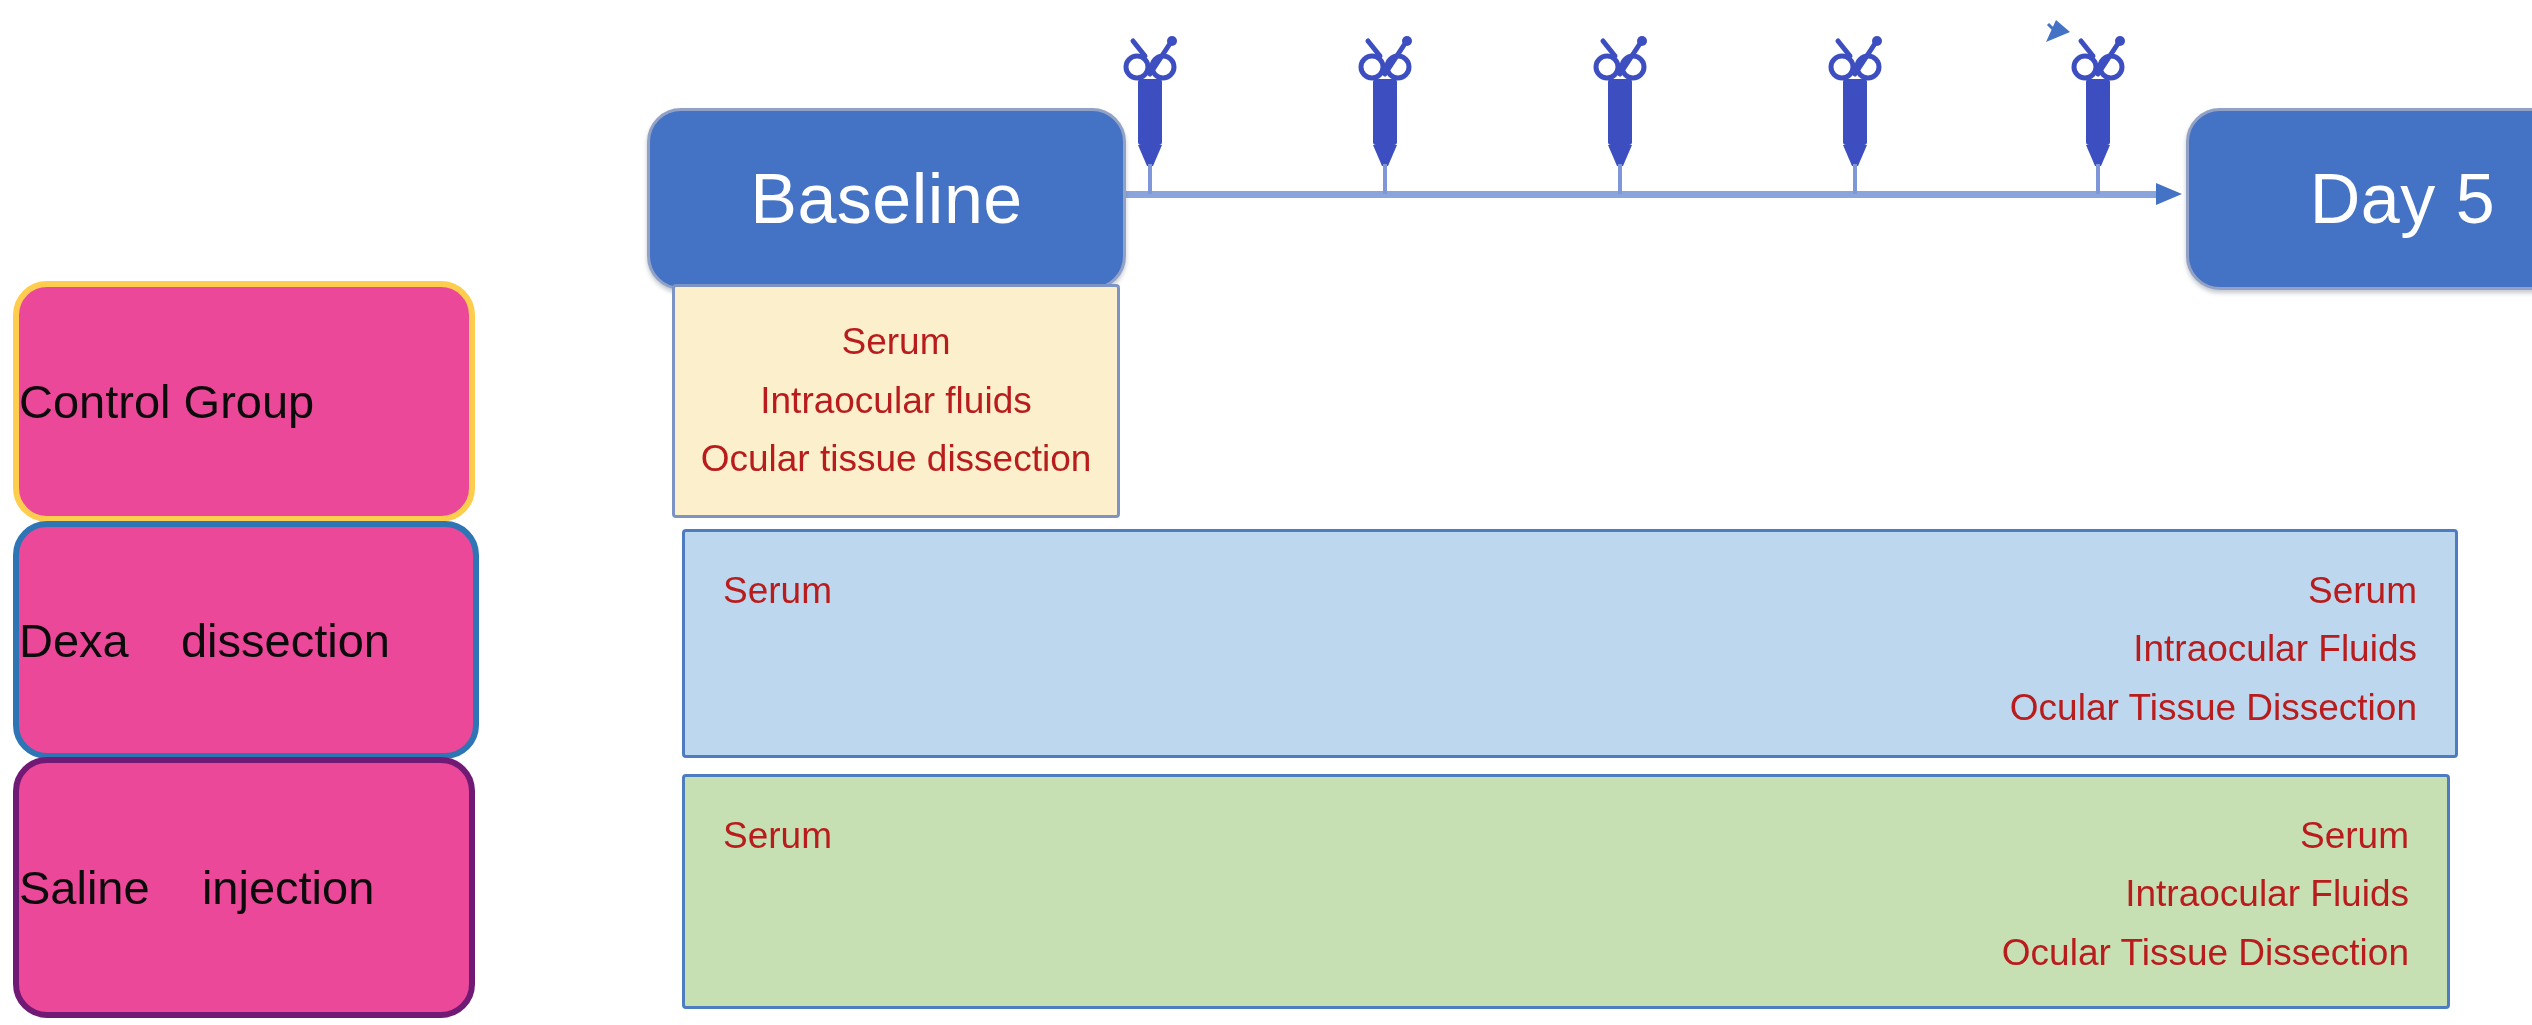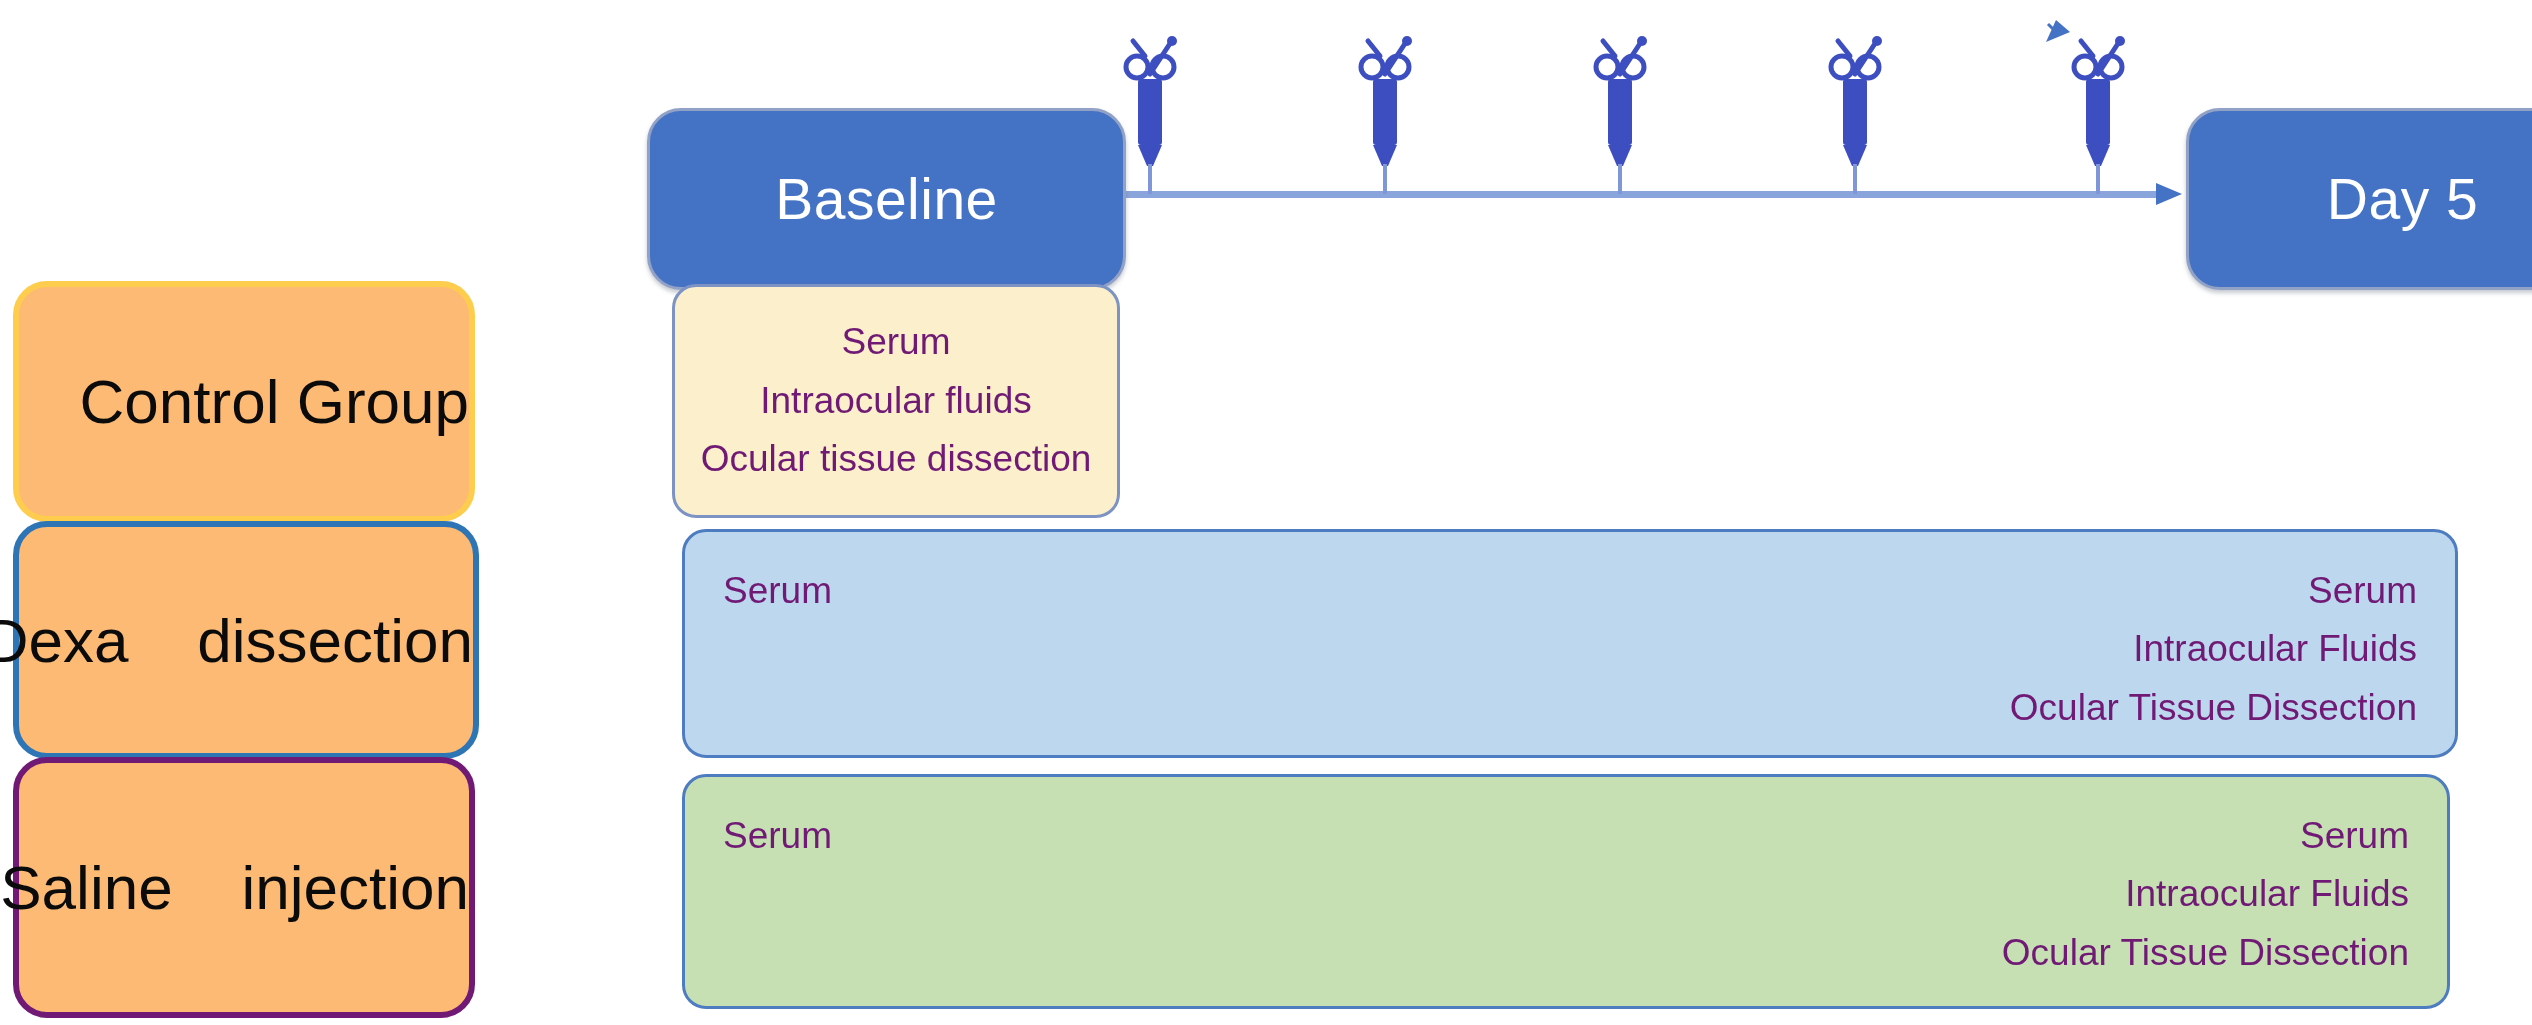--- a/index.html
+++ b/index.html
@@ -20,40 +20,40 @@
     position:absolute;left:2156px;top:183px;width:0;height:0;
     border-left:26px solid #4472C4;
     border-top:11px solid transparent;
     border-bottom:11px solid transparent;
   }
   .node{
     position:absolute;display:flex;align-items:center;justify-content:center;
     background:#4472C4;color:#ffffff;border-radius:34px;
     border:3px solid #92A2C6;
     box-shadow:0 3px 4px rgba(90,100,120,.35);
-    font-size:57px;letter-spacing:.5px;
+    font-size:70px;letter-spacing:.5px;
   }
   .node-baseline{left:647px;top:108px;width:473px;height:176px;}
   .node-day5{left:2186px;top:108px;width:331px;height:176px;padding-left:48px;}
   .syringe{position:absolute;width:70px;height:160px;top:34px;}
   .syr-1{left:1115px;} .syr-2{left:1350px;} .syr-3{left:1585px;}
   .syr-4{left:1820px;} .syr-5{left:2063px;}
   .cursor{position:absolute;left:2044px;top:18px;width:30px;height:30px;}
   
   .group-box{
-    position:absolute;display:flex;align-items:center;justify-content:flex-end;
-    background:#fdba74;border-radius:34px;font-size:62px;color:#0b0b0b;
+    position:absolute;display:flex;align-items:center;justify-content:flex-start;
+    background:#ec4899;border-radius:34px;font-size:47px;color:#0b0b0b;
     white-space:pre;
   }
   .group-control{left:13px;top:281px;width:450px;height:229px;border:6px solid #FFCD4E;}
   .group-dexa{left:13px;top:521px;width:454px;height:226px;border:6px solid #2E75B6;}
   .group-saline{left:13px;top:757px;width:450px;height:249px;border:6px solid #701a75;}
   
   .sample-box{
-    position:absolute;border-radius:24px;font-size:37px;line-height:1.58;color:#701a75;
+    position:absolute;border-radius:4px;font-size:37px;line-height:1.58;color:#b91c1c;
   }
   .sample-control{
     left:672px;top:284px;width:448px;height:234px;
     background:#FBF0CB;border:3px solid #7C93C4;
     display:flex;align-items:center;justify-content:center;
     text-align:center;padding:0 18px;box-sizing:border-box;
   }
   .sample-wide{
     display:flex;justify-content:space-between;align-items:flex-start;
     padding:30px 38px;box-sizing:border-box;

